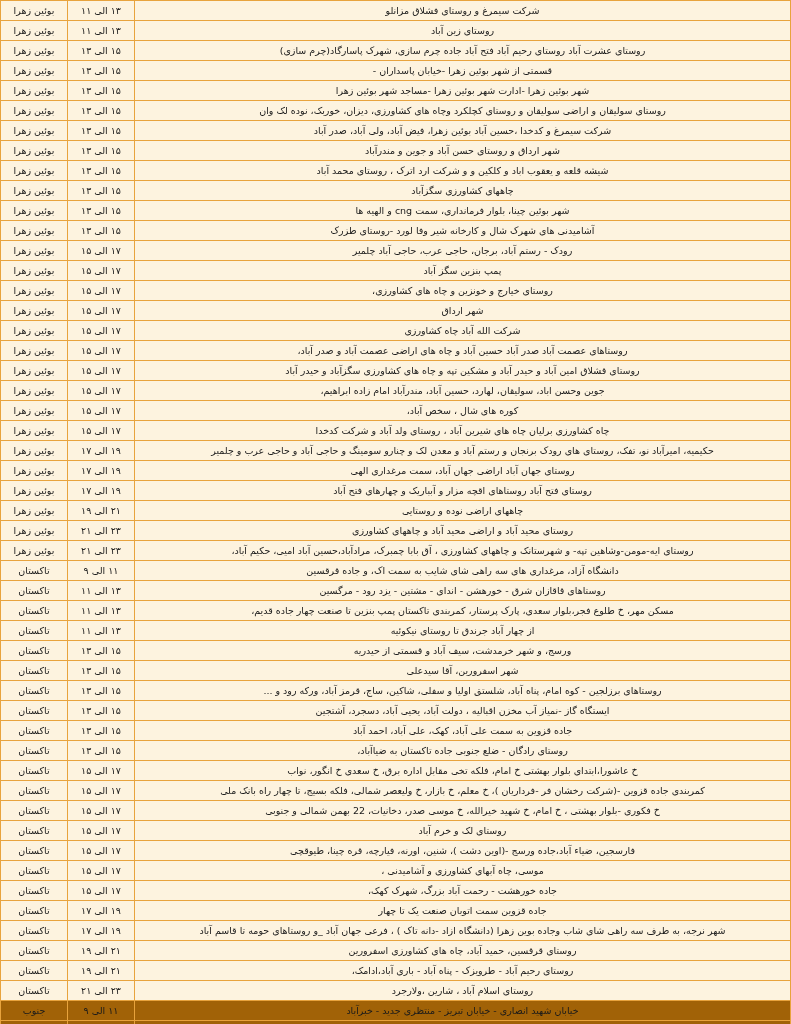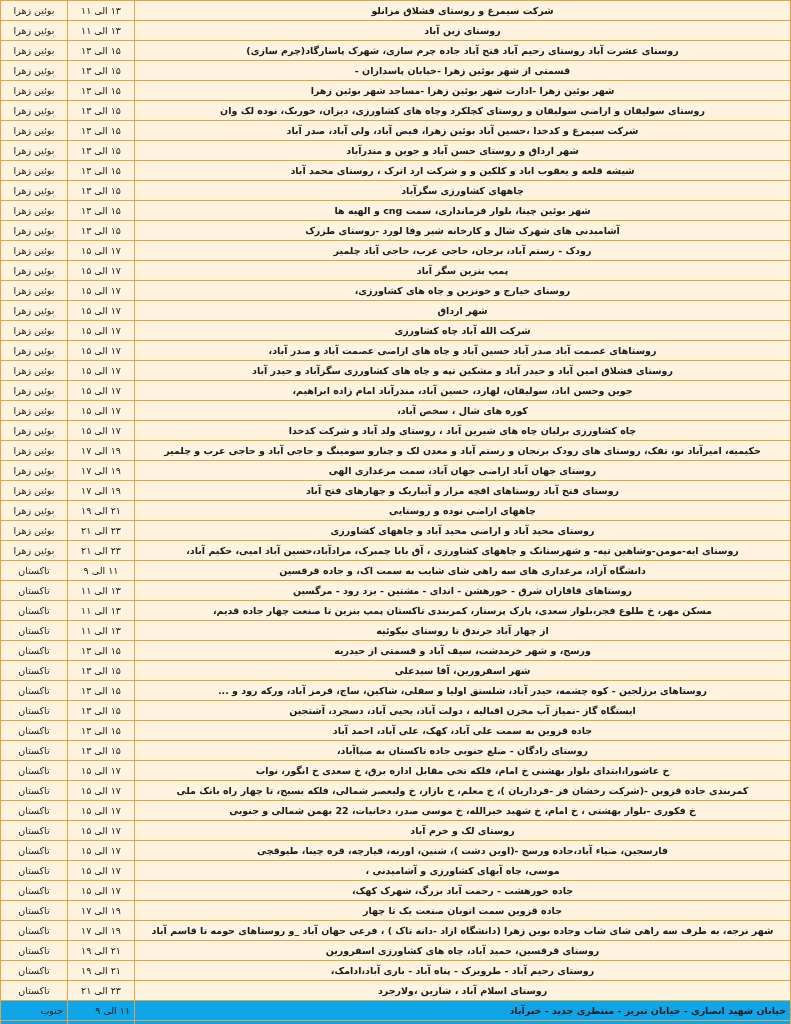--- a/index.html
+++ b/index.html
@@ -39,26 +39,24 @@
   td.col-time {
     width: 58px;
     text-align: center;
     background: #fdf3df;
     font-size: 9.5px;
   }
   td.col-area {
     text-align: center;
     background: #fdf3df;
     font-size: 9.5px;
-    font-weight: bold;
   }
   tr.group-green td {
-    background: #0ea5e9;
+    background: #a16207;
     border-color: #e8a33d;
-    text-align: right;
   }
   tr.group-yellow td {
     background: #fdf3df;
   }
 </style>
 </head>
 <body>
 
 <table class="outage-table">
   <tbody>
@@ -226,21 +224,21 @@
         <td class="col-area">ورسج، و شهر خرمدشت، سیف آباد و قسمتی از حیدریه</td>
         <td class="col-time">۱۵ الی ۱۳</td>
         <td class="col-region">تاکستان</td>
       </tr>
       <tr class="group-yellow">
         <td class="col-area">شهر اسفرورین، آقا سیدعلی</td>
         <td class="col-time">۱۵ الی ۱۳</td>
         <td class="col-region">تاکستان</td>
       </tr>
       <tr class="group-yellow">
-        <td class="col-area">روستاهای برزلجین - کوه چشمه، حیدر آباد، شلستق اولیا و سفلی، شاکین، ساج، قرمز آباد، ورکه رود و ...</td>
+        <td class="col-area">روستاهای برزلجین - کوه امام، پناه آباد، شلستق اولیا و سفلی، شاکین، ساج، قرمز آباد، ورکه رود و ...</td>
         <td class="col-time">۱۵ الی ۱۳</td>
         <td class="col-region">تاکستان</td>
       </tr>
       <tr class="group-yellow">
         <td class="col-area">ایستگاه گاز -نمیاز آب مخزن اقبالیه ، دولت آباد، یحیی آباد، دسجرد، آشتجین</td>
         <td class="col-time">۱۵ الی ۱۳</td>
         <td class="col-region">تاکستان</td>
       </tr>
       <tr class="group-yellow">
         <td class="col-area">جاده قزوین به سمت علی آباد، کهک، علی آباد، احمد آباد</td>

